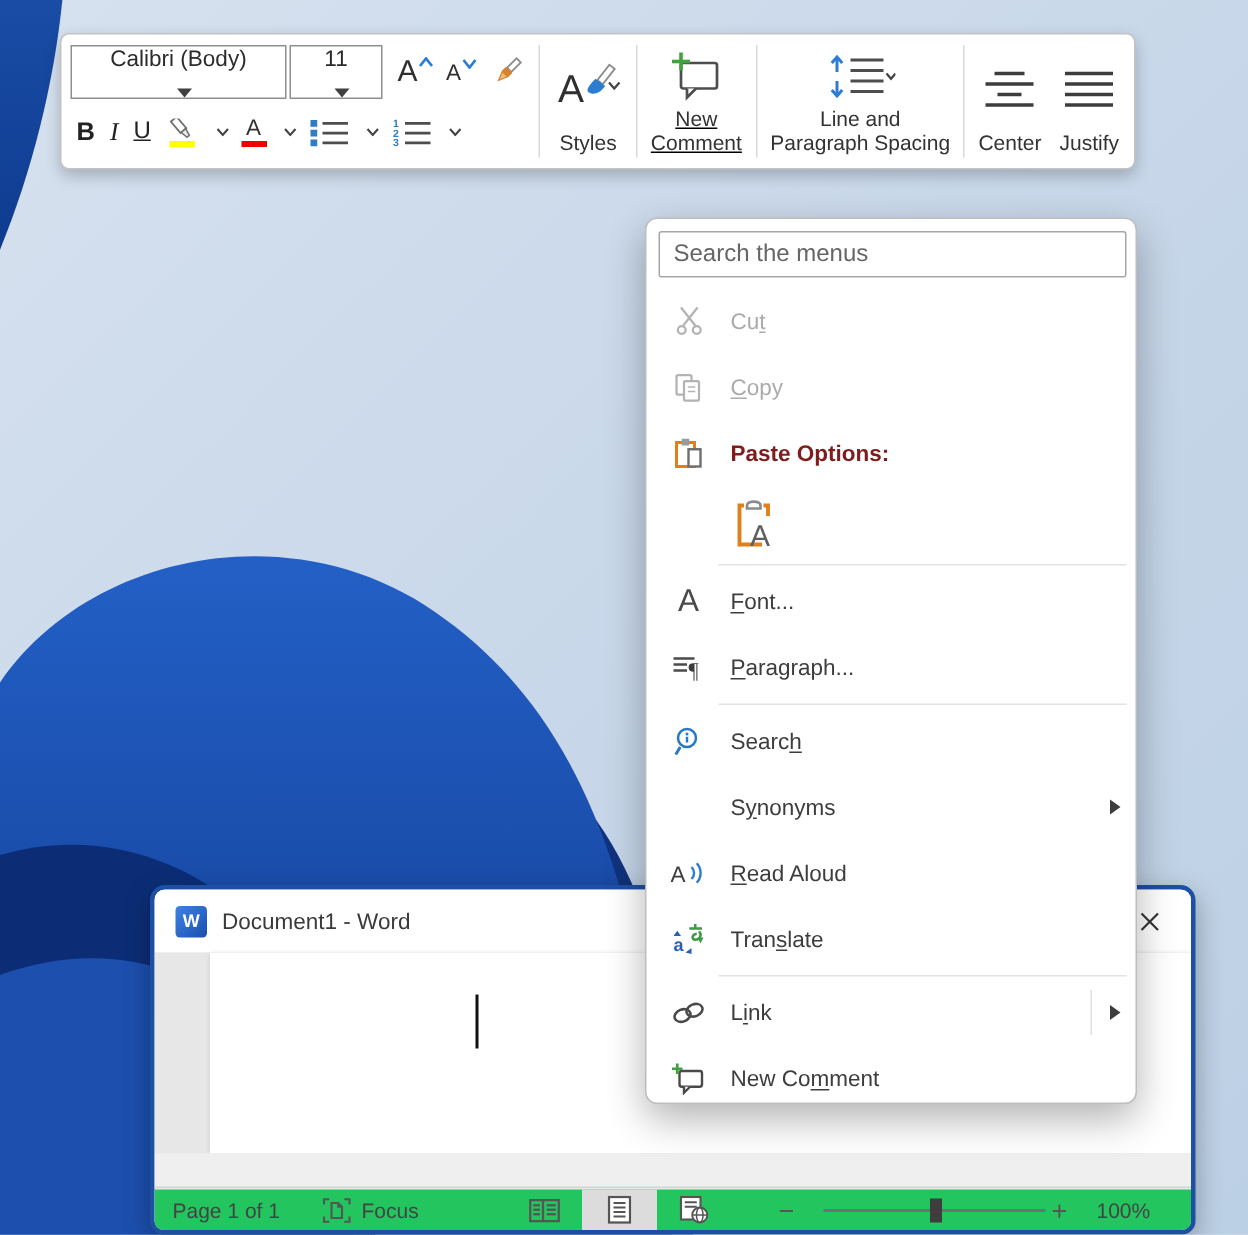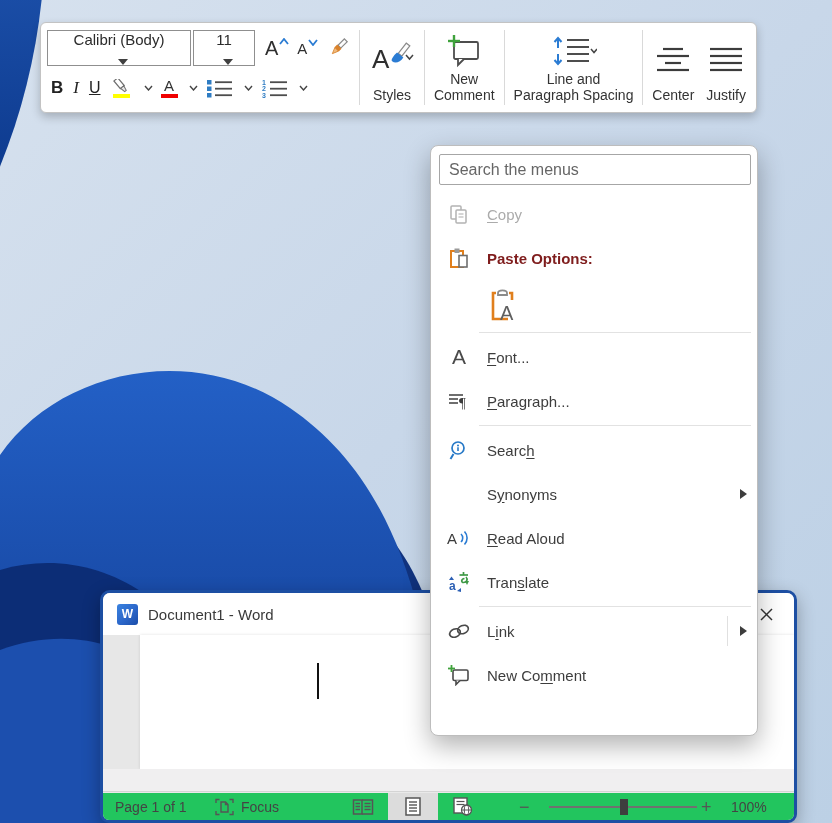--- a/index.html
+++ b/index.html
@@ -229,21 +229,21 @@
           <path d="M24.5 13 L32.5 13 C33 19 30 23 26 23 C24 23 23.5 18 24.5 13 Z" fill="#2b7cd3"></path>
         </g>
         <path d="M36 14 L39.5 18 L43 14" fill="none" stroke="#444" stroke-width="1.5"></path>
       </svg>
     </div>
     <span class="tb-big-label">Styles</span>
   </div>
 
   <div class="tb-sep"></div>
 
-  <div class="tb-big-section tb-btn" style="height:auto; width:84px;">
+  <div class="tb-big-section tb-btn" style="height:auto; width:84px;text-decoration:underline;">
     <div class="tb-big-icon">
       <svg width="36" height="34" viewBox="0 0 36 34">
         <rect x="8" y="8" width="24" height="17" rx="1.5" fill="#fff" stroke="#4d4d4d" stroke-width="1.8"></rect>
         <path d="M12 25 L12 31 L18 25" fill="#fff" stroke="#4d4d4d" stroke-width="1.8"></path>
         <g stroke="#3fa23c" stroke-width="2.4">
             <line x1="8" y1="1" x2="8" y2="13"></line>
             <line x1="2" y1="7" x2="14" y2="7"></line>
           </g>
       </svg>
     </div>
@@ -394,20 +394,31 @@
       </div>
     <div class="sb-item" style="left:628px;">
         <span>100%</span>
       </div>
   </div>
 </div>
 
 <div class="context-menu">
   <input class="menu-search" type="text" placeholder="Search the menus" style="">
 
+  <div class="menu-item disabled">
+    <span class="menu-icon">
+      <svg width="19" height="20" viewBox="0 0 19 20" stroke="#b3b3b3" stroke-width="1.5" fill="none">
+        <line x1="4" y1="1" x2="13.5" y2="13"></line>
+          <line x1="15" y1="1" x2="5.5" y2="13"></line>
+        <circle cx="4.5" cy="16" r="2.6"></circle>
+          <circle cx="14.5" cy="16" r="2.6"></circle>
+      </svg>
+    </span>
+    <span class="mn"><span>Cu</span><u>t</u><span></span></span>
+  </div>
 
   <div class="menu-item disabled">
     <span class="menu-icon">
       <svg width="20" height="20" viewBox="0 0 20 20" stroke="#b3b3b3" stroke-width="1.5" fill="#fff">
         <rect x="2" y="2" width="10" height="13" rx="1"></rect>
           <rect x="7" y="6" width="10" height="13" rx="1"></rect>
         <g stroke-width="1.1">
             <line x1="9.5" y1="10" x2="14.5" y2="10"></line>
             <line x1="9.5" y1="13" x2="14.5" y2="13"></line>
           </g>

